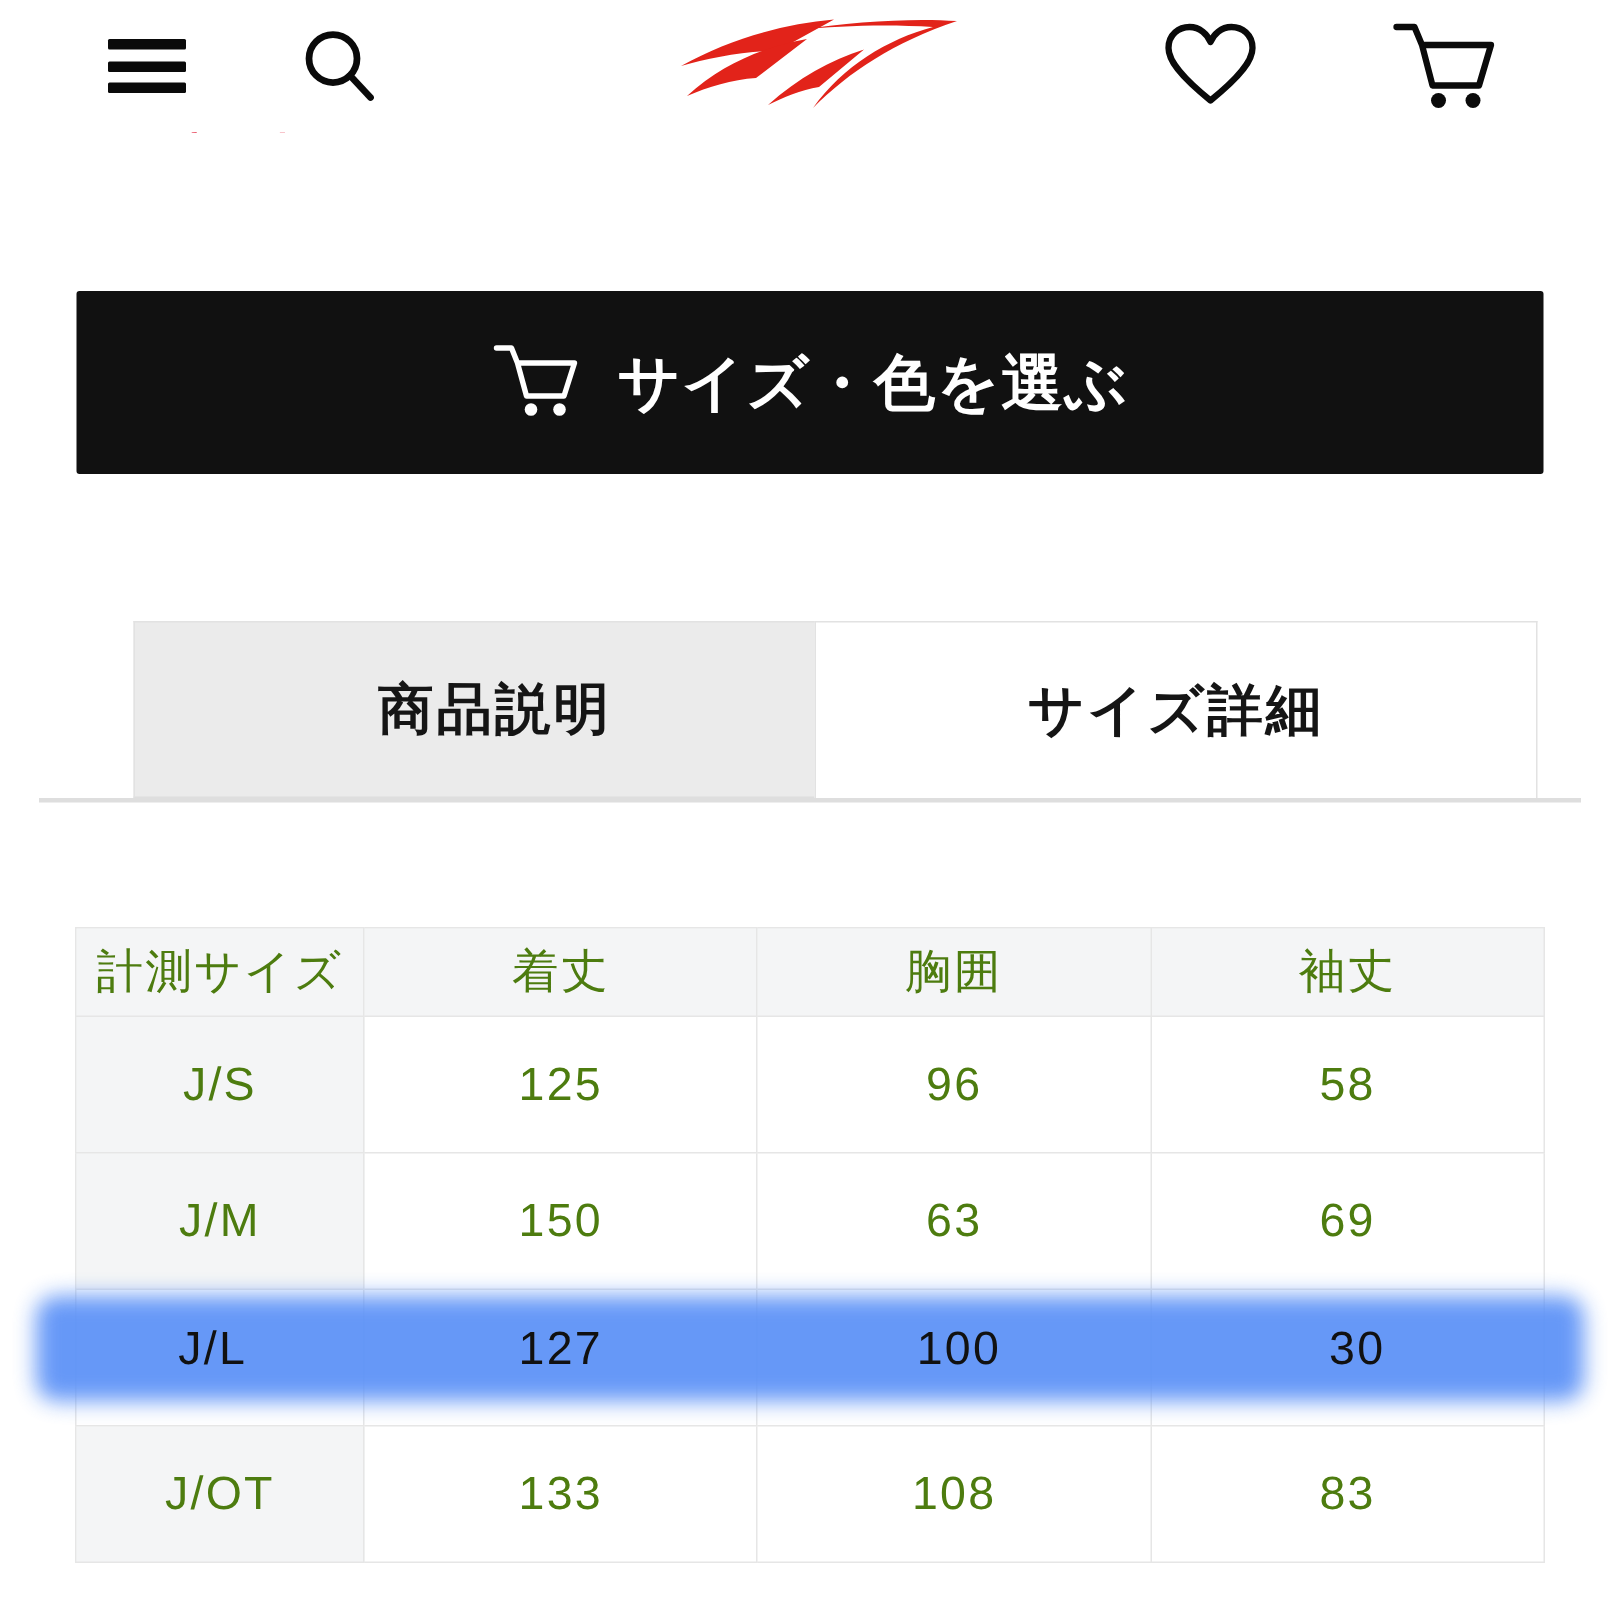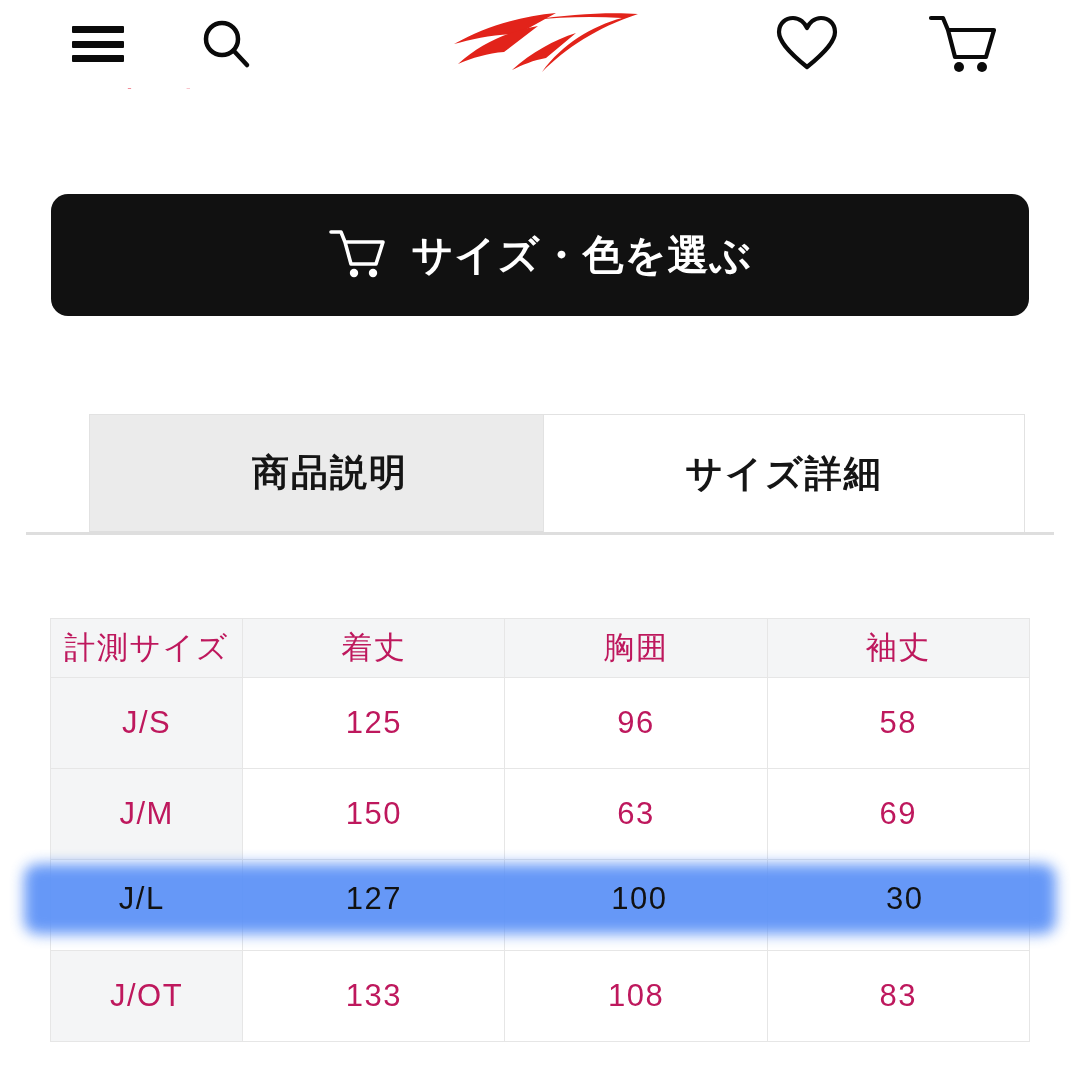--- a/index.html
+++ b/index.html
@@ -103,21 +103,21 @@
     left: 51px;
     top: 194px;
     width: 978px;
     height: 122px;
   }
   .cta-button {
     width: 100%;
     height: 100%;
     background: #111111;
     border: none;
-    border-radius: 17px;
+    border-radius: 2px;
     display: flex;
     align-items: center;
     justify-content: center;
     gap: 26px;
     cursor: pointer;
     padding: 0;
   }
   .cta-label {
     color: #ffffff;
     font-size: 41px;
@@ -181,21 +181,21 @@
     width: 980px;
     border-collapse: collapse;
     table-layout: fixed;
   }
   .size-table th,
   .size-table td {
     border: 1px solid #e6e6e6;
     text-align: center;
     font-size: 31px;
     font-weight: 400;
-    color: #be185d;
+    color: #4d7c0f;
     letter-spacing: 1.5px;
     height: 90px;
     padding: 0;
   }
   .size-table thead th {
     background: #f4f5f6;
     font-weight: 400;
     height: 58px;
   }
   .size-table thead th:first-child,

